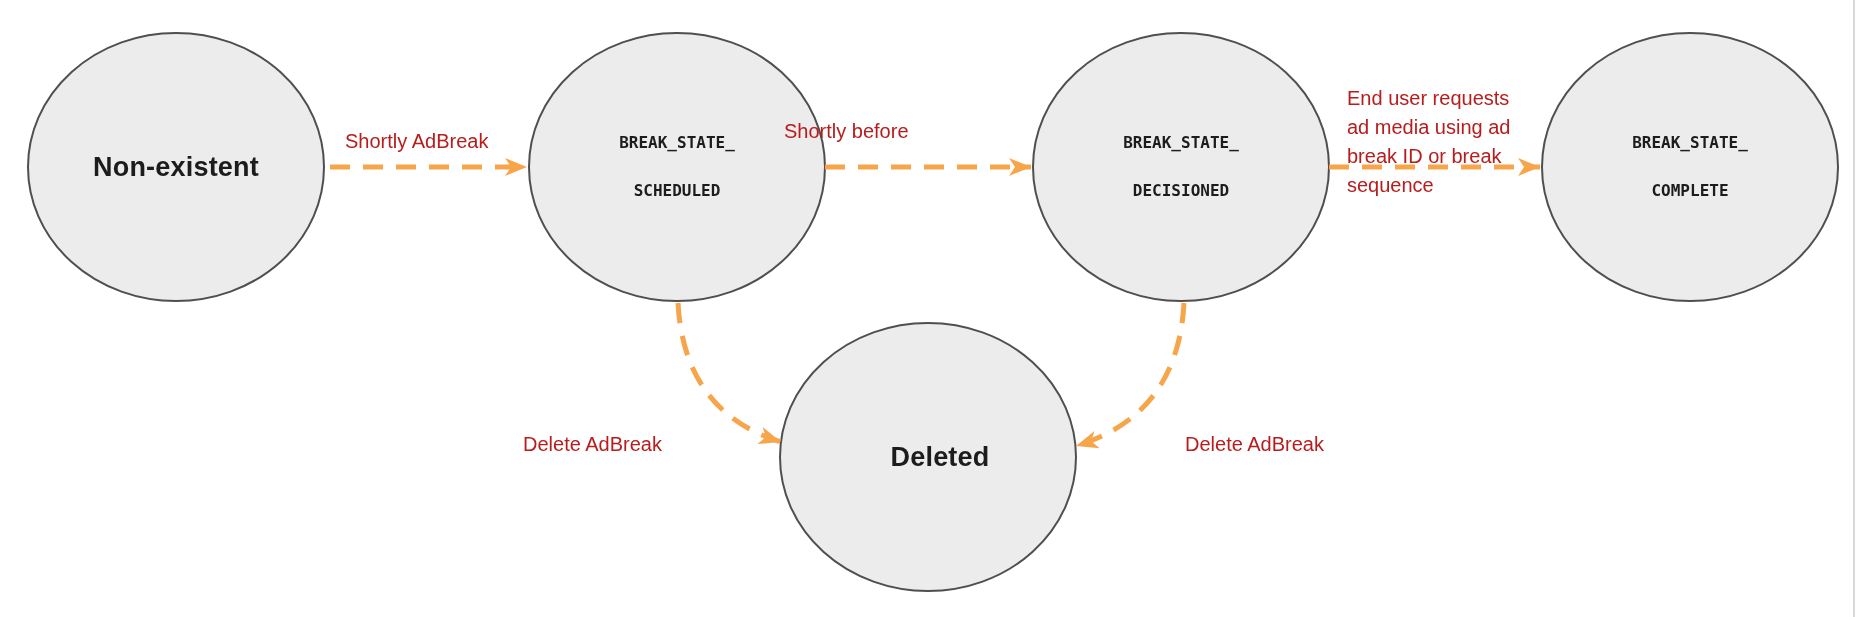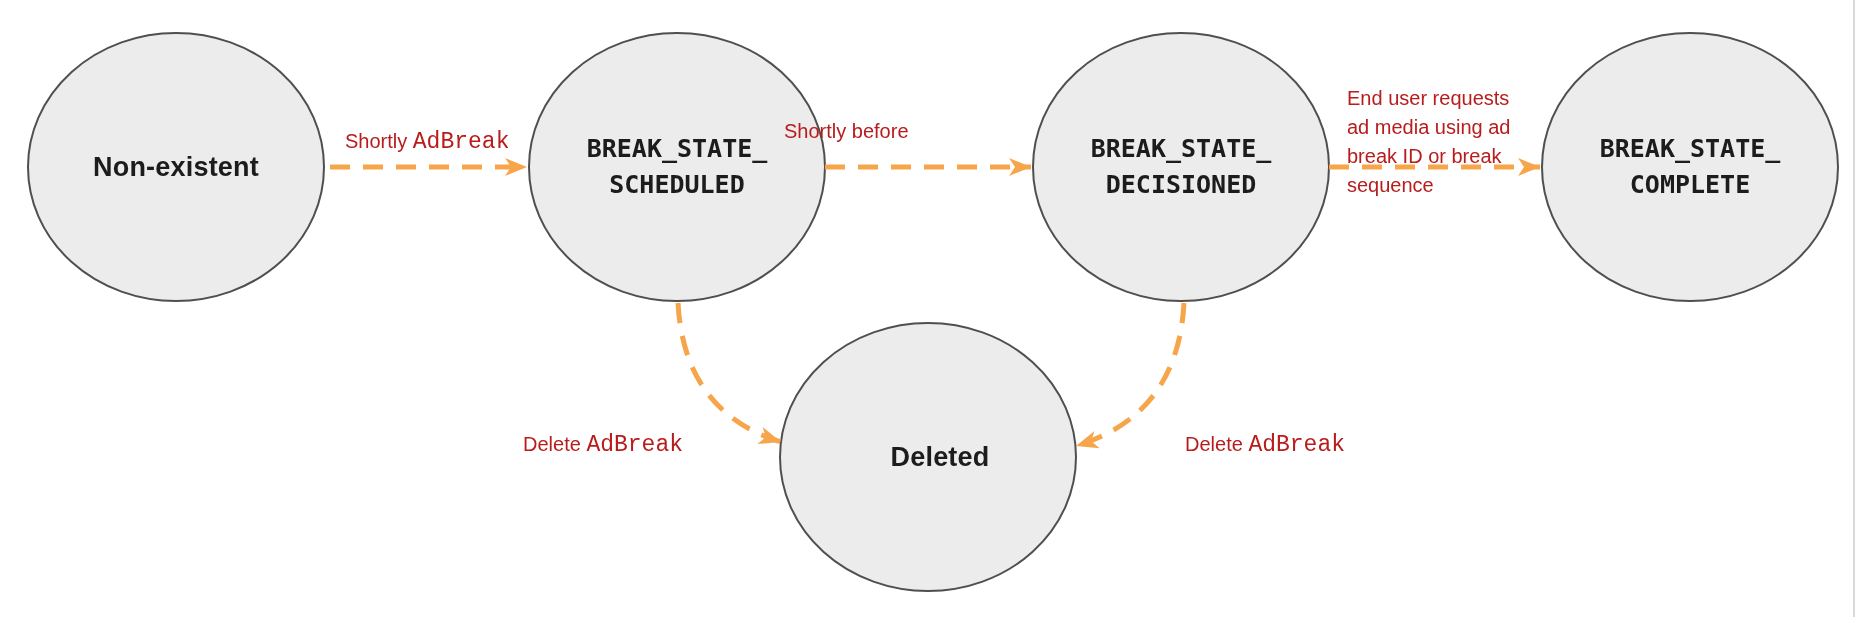--- a/index.html
+++ b/index.html
@@ -20,33 +20,33 @@
     font-weight:bold;
     color:#1c1c1c;
   }
   .node-label.plain{
     font-size:27px;
     line-height:32px;
     font-family:"Liberation Sans", sans-serif;
     letter-spacing:.2px;
   }
   .node-label.code{
-    font-size:25px;
-    line-height:36px;
+    font-size:16px;
+    line-height:48px;
     font-family:"DejaVu Sans Mono","Liberation Mono", monospace;
   }
   .edge-label{
     position:absolute;
     font-size:20px;
     line-height:26px;
     white-space:pre-line;
     color:#b91c1c;
   }
   .edge-label .txt{font-family:"Liberation Sans", sans-serif;}
-  .edge-label .code{font-family:Liberation Mono, monospace;font-size:23px;}
+  .edge-label .code{font-family:Liberation Sans, sans-serif;font-size:20px;}
   .edge-label.stacked{line-height:29px;}
   .edge-label.stacked .txt,.edge-label.stacked .code{display:block;}
   .edge-label.wrapped{line-height:29px;}
   .right-edge{
     position:absolute;top:0;right:3px;width:2px;height:617px;
     background:#d9d9d9;
   }
 </style>
 </head>
 <body>

